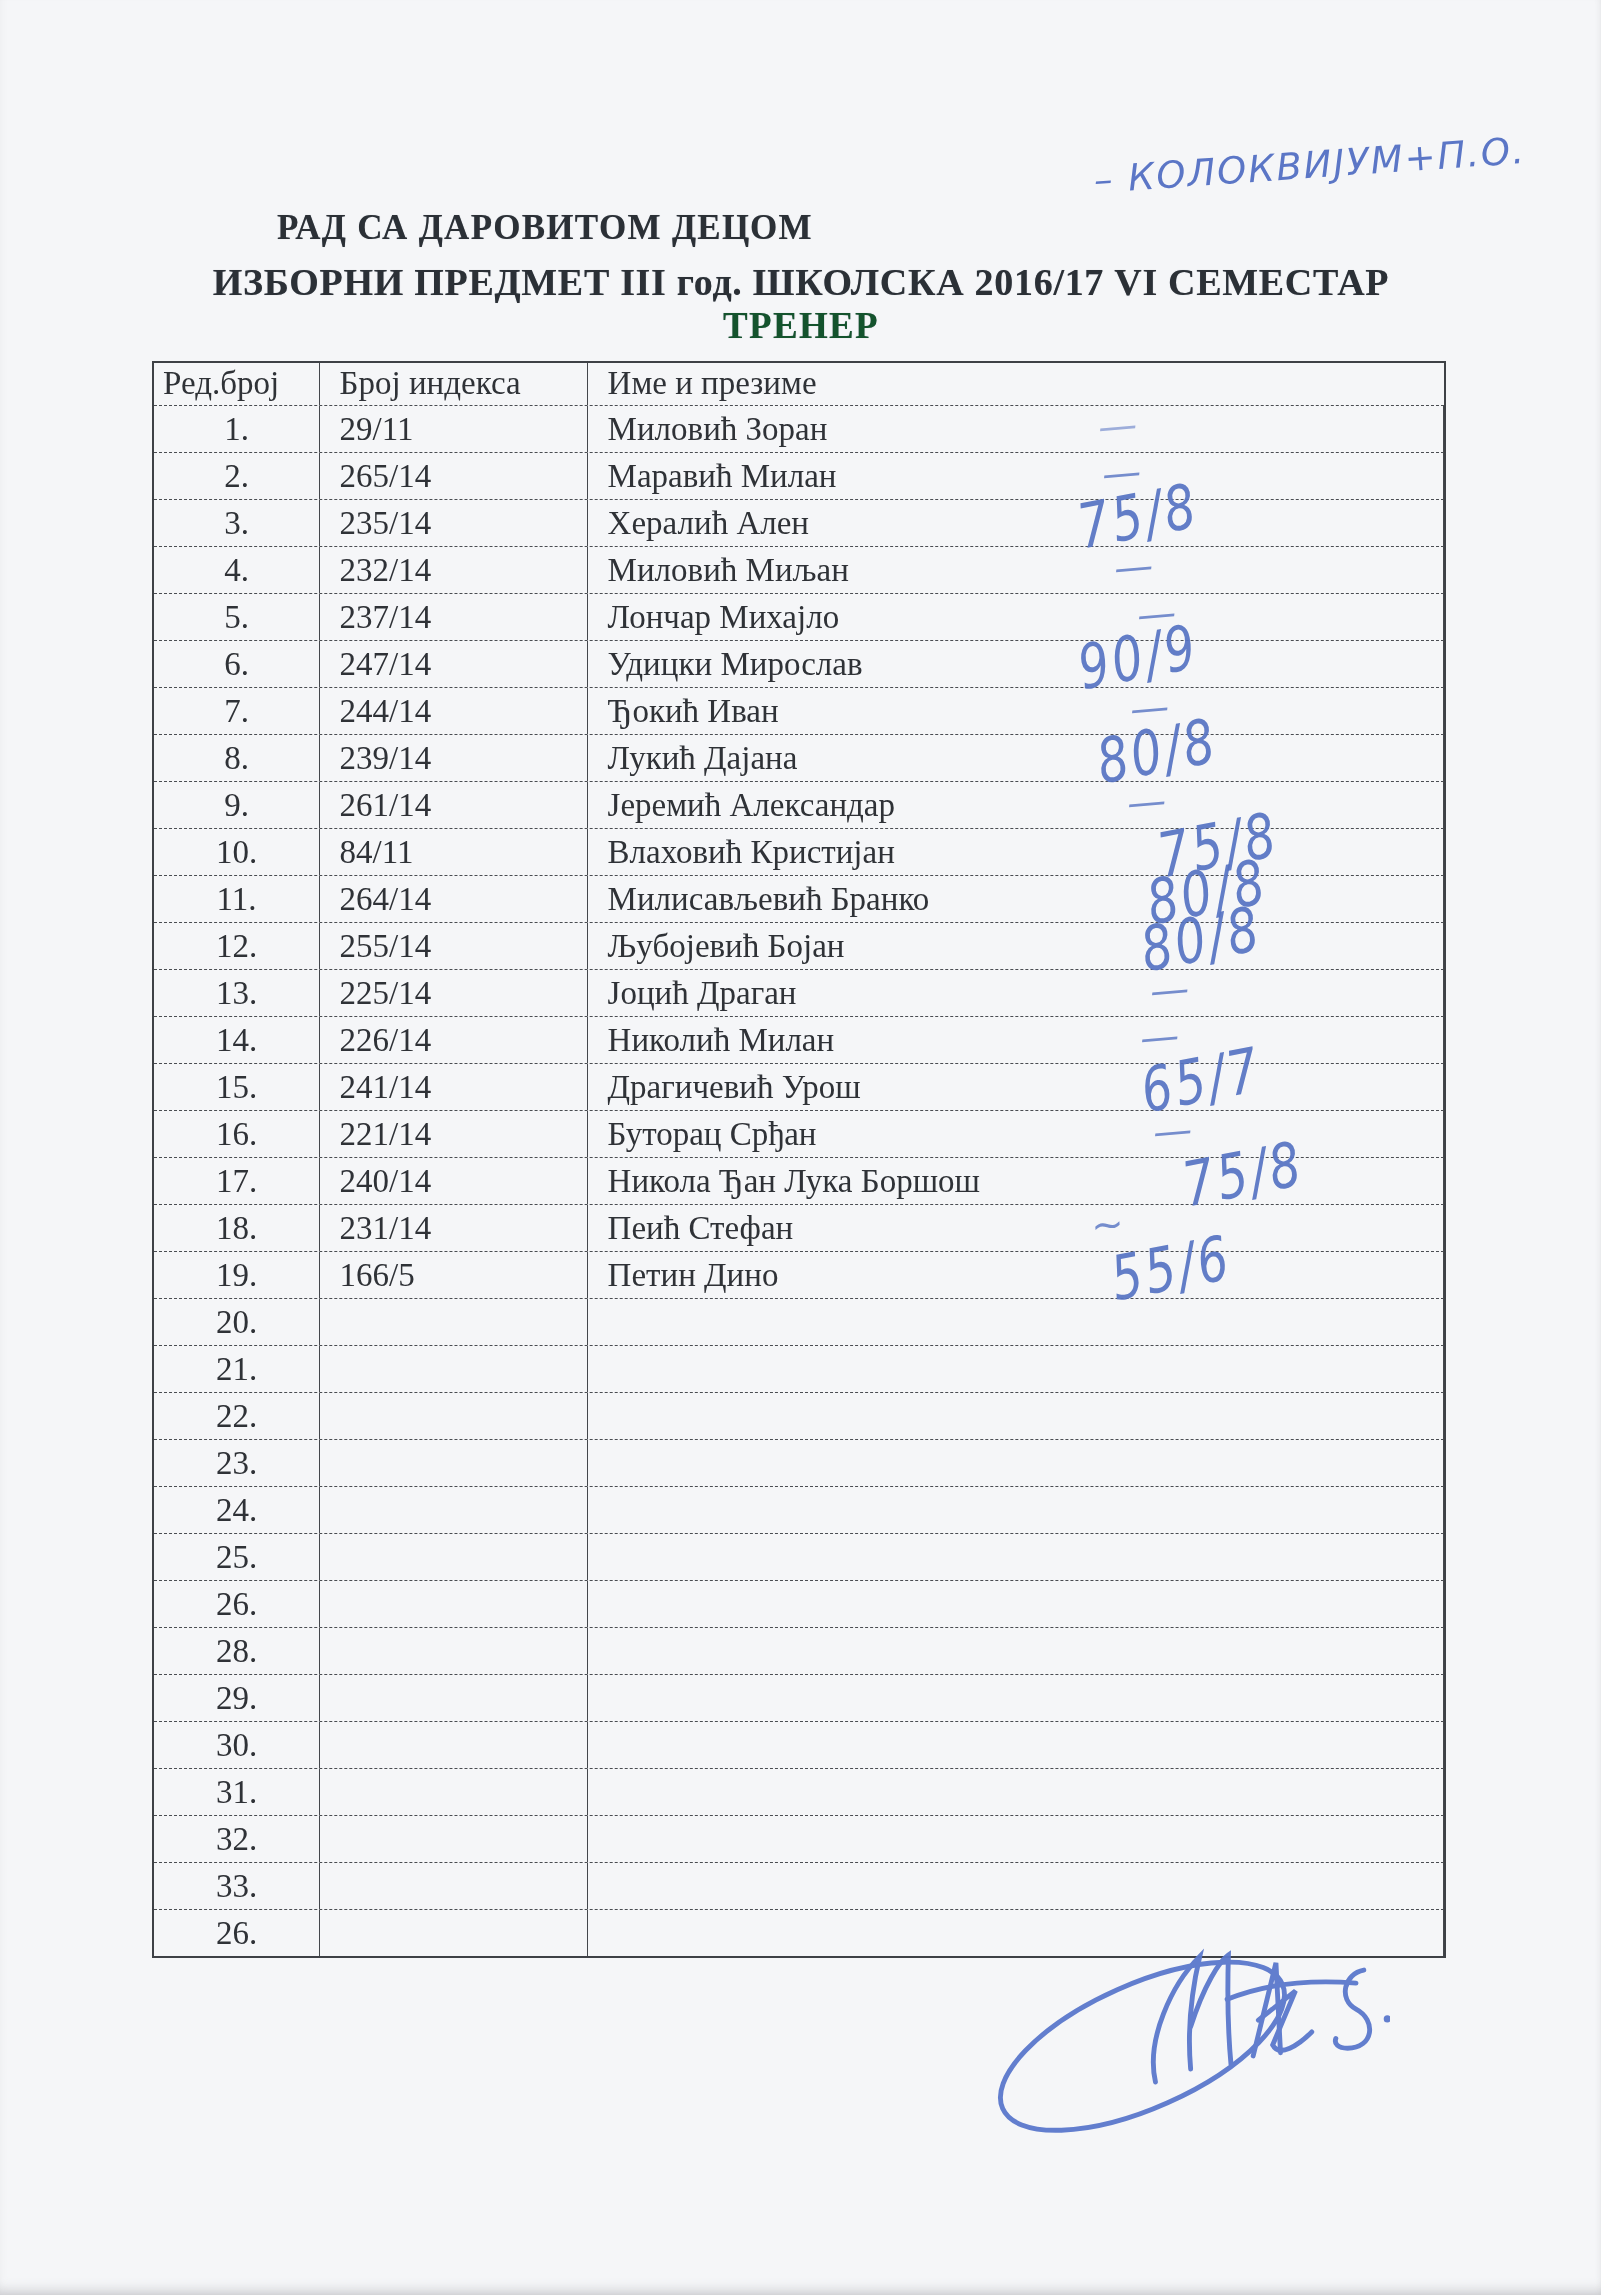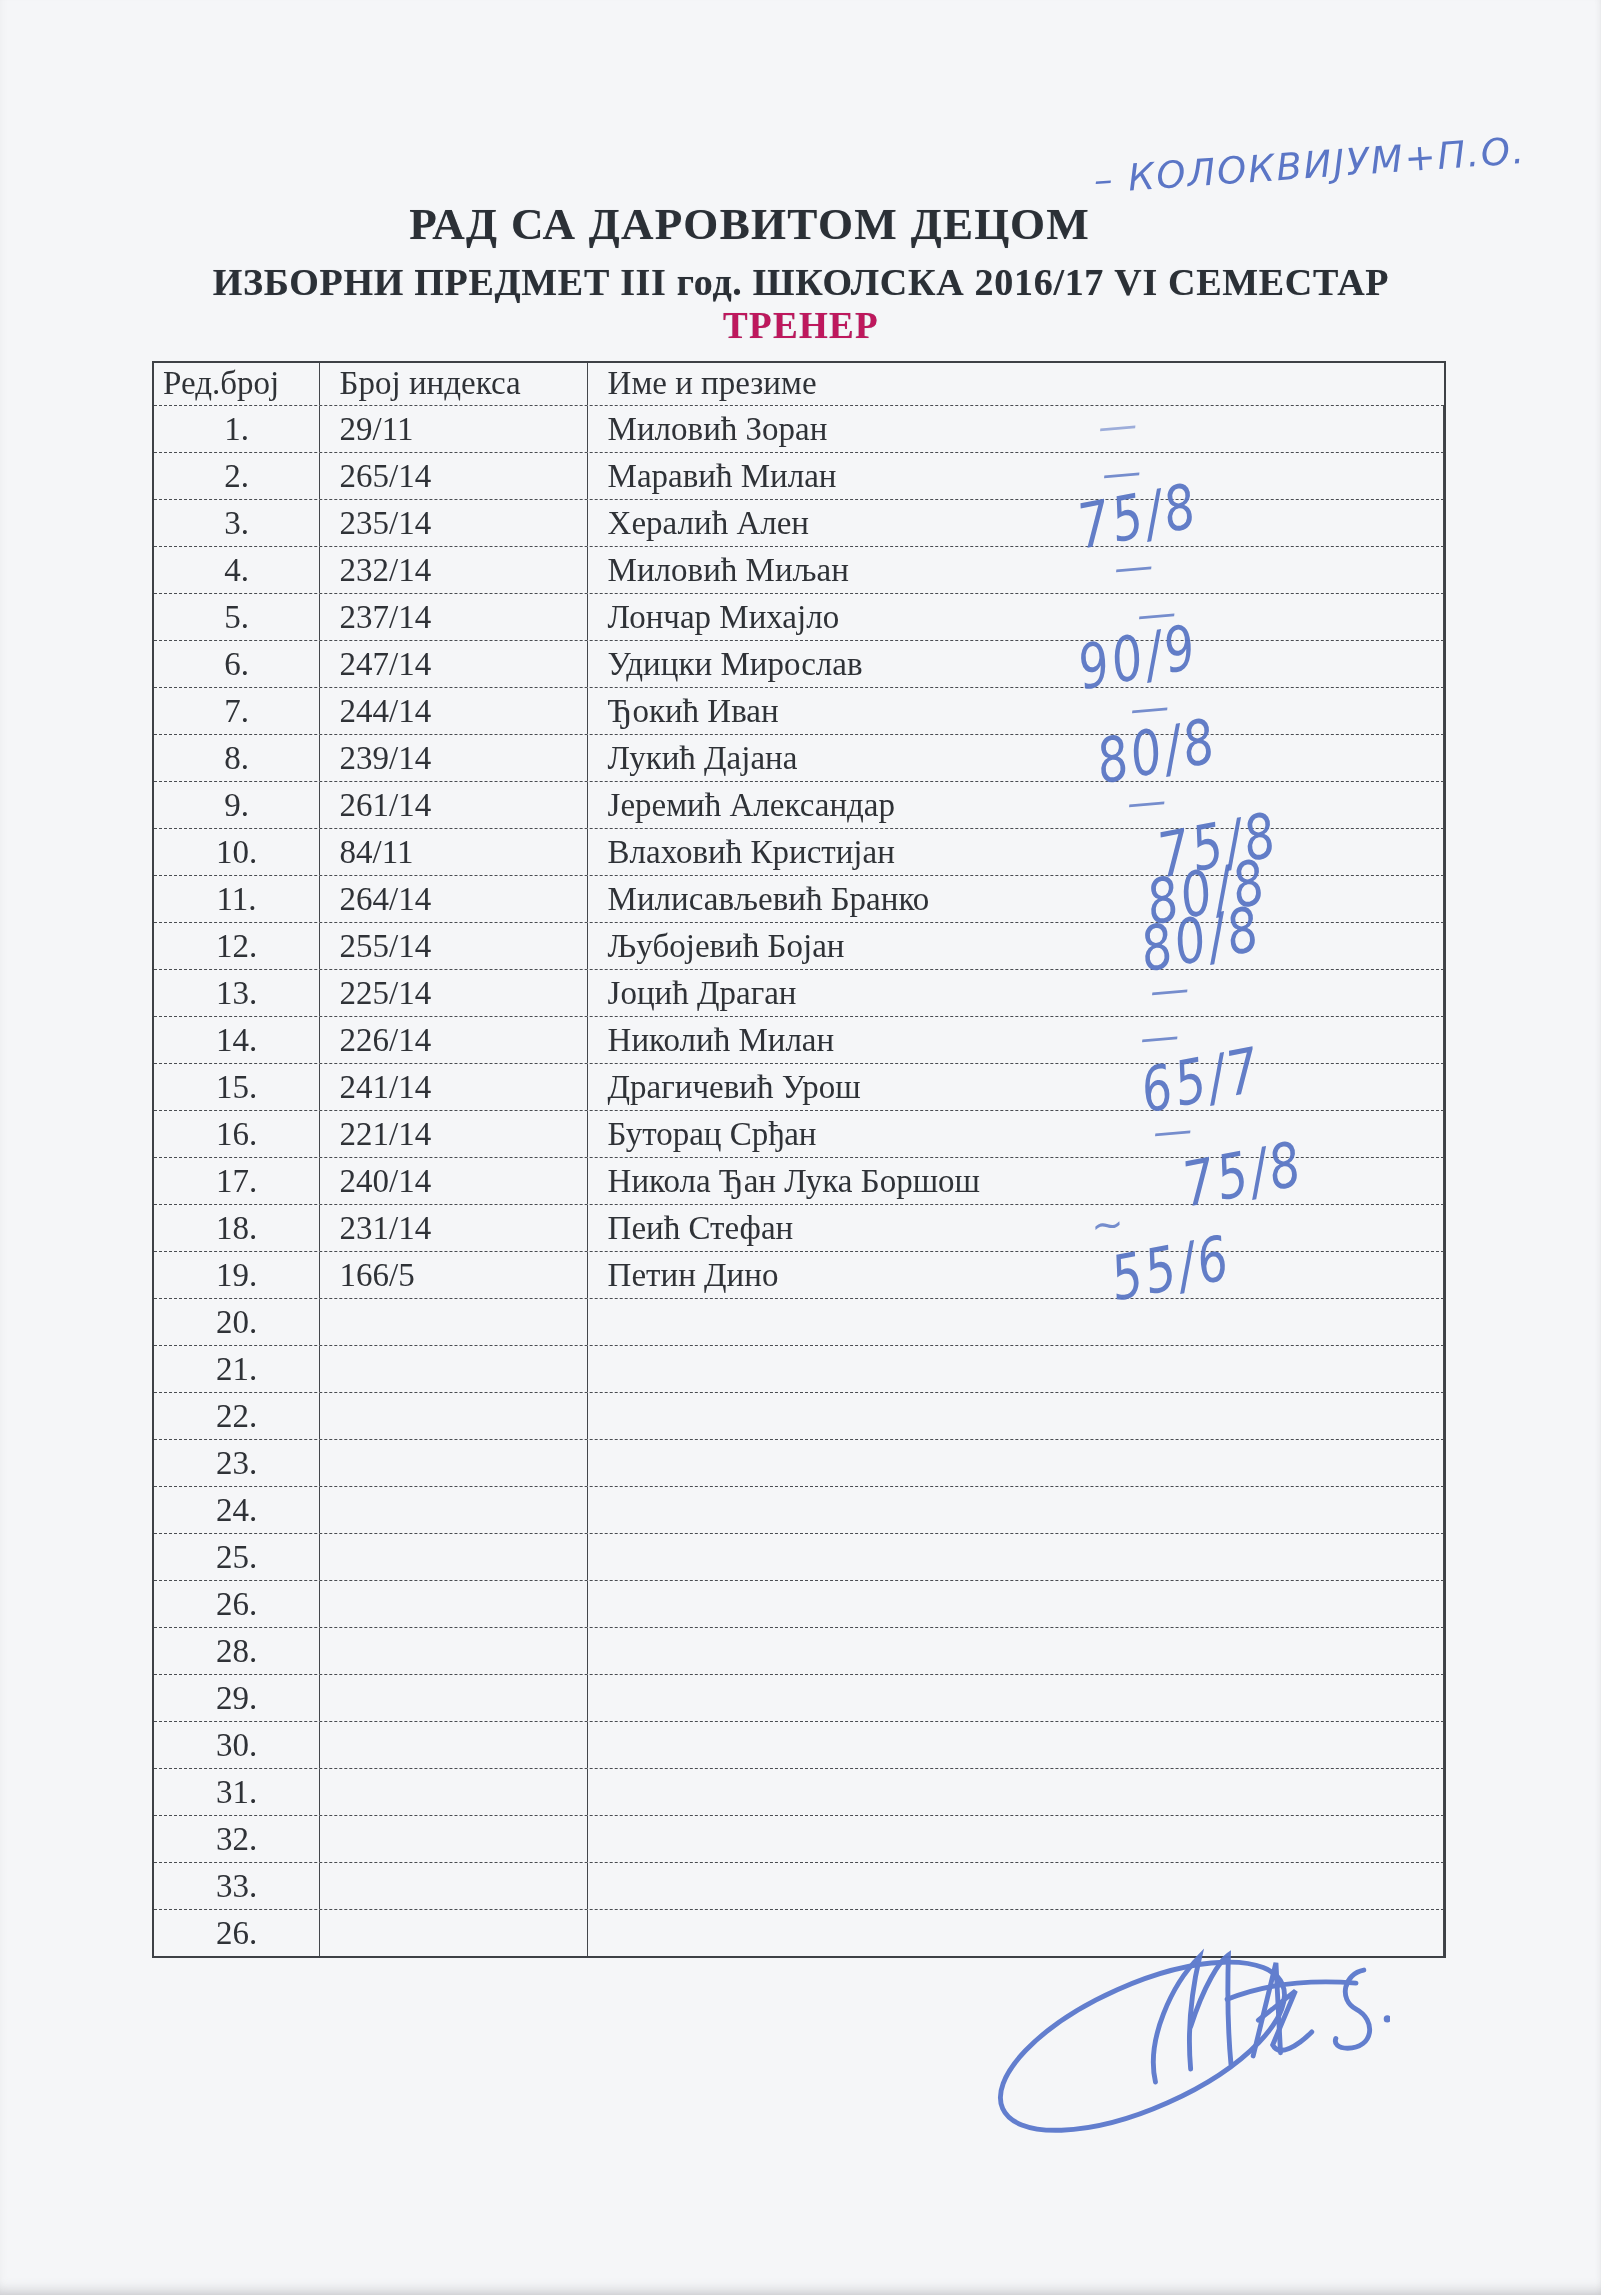--- a/index.html
+++ b/index.html
@@ -3,38 +3,38 @@
 <meta charset="utf-8">
 <style>
   html,body{margin:0;padding:0;background:#e9e9ec;}
   .page{
     position:relative;width:1602px;height:2295px;background:#f5f6f8;
     overflow:hidden;font-family:"Liberation Serif",serif;color:#2f3237;
     box-shadow:inset 0 -10.4px 13px -7.8px rgba(100,100,110,.35), inset -5.2px 0 9px -6.5px rgba(0,0,0,.10);
   }
   
   .doc-title{
-    position:absolute;top:198px;left:0;width:1090px;text-align:right;
-    font-size:45px;font-weight:700;letter-spacing:1.3px;color:#2b3036;
+    position:absolute;top:208px;left:0;width:1090px;text-align:center;
+    font-size:35px;font-weight:700;letter-spacing:1.3px;color:#2b3036;
     text-shadow:0 0 0.7px rgba(40,50,70,.45);white-space:nowrap;
   }
   .annotation{
     position:absolute;top:159px;left:1094px;width:502px;
     font-family:"DejaVu Sans",sans-serif;font-style:italic;
     font-size:37px;letter-spacing:2px;color:#5b76c6;
     transform:rotate(-4deg);transform-origin:left center;white-space:nowrap;
   }
   .subtitle{
     position:absolute;top:260px;left:0;width:1602px;text-align:center;
     font-size:38px;font-weight:700;letter-spacing:0.7px;color:#2b3036;
     text-shadow:0 0 0.7px rgba(40,50,70,.45);white-space:nowrap;
   }
   .role-line{
     position:absolute;top:304px;left:0;width:1602px;text-align:center;
-    font-size:37px;font-weight:700;letter-spacing:1.3px;color:#be185d;
+    font-size:37px;font-weight:700;letter-spacing:1.3px;color:#14532d;
     text-shadow:0 0 0.7px rgba(40,50,70,.45);
   }
   
   .roster{
     position:absolute;left:152px;top:349px;width:1294px;
     border:2px solid #3e4146;box-sizing:border-box;background:transparent;margin-top:12px;
   }
   .thead,.trow{
     display:grid;grid-template-columns:166px 268px 1fr;position:relative;
   }

